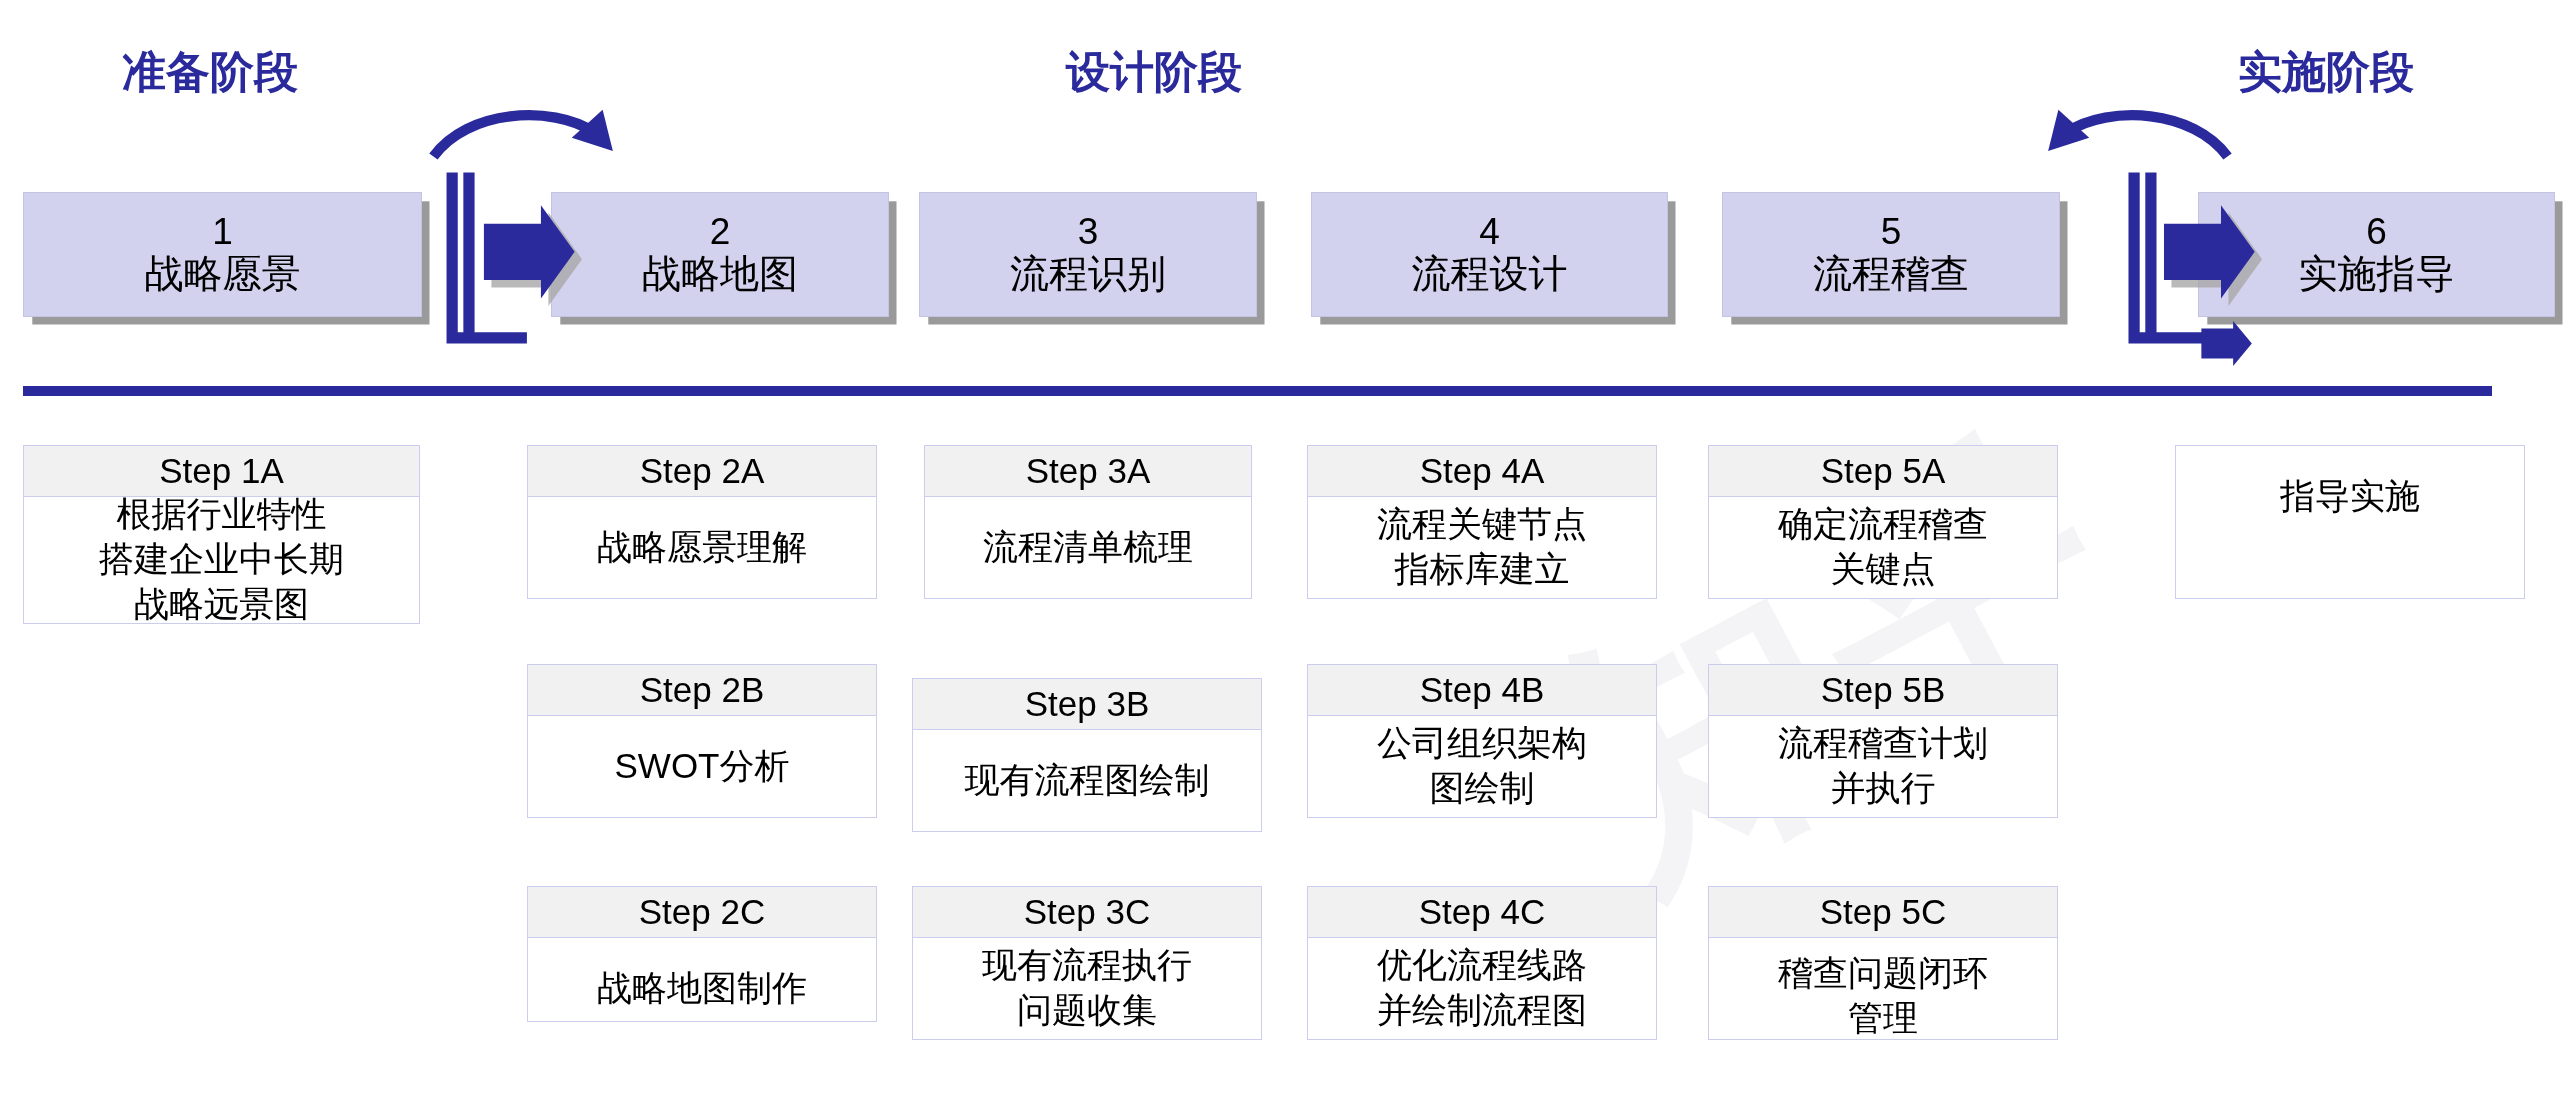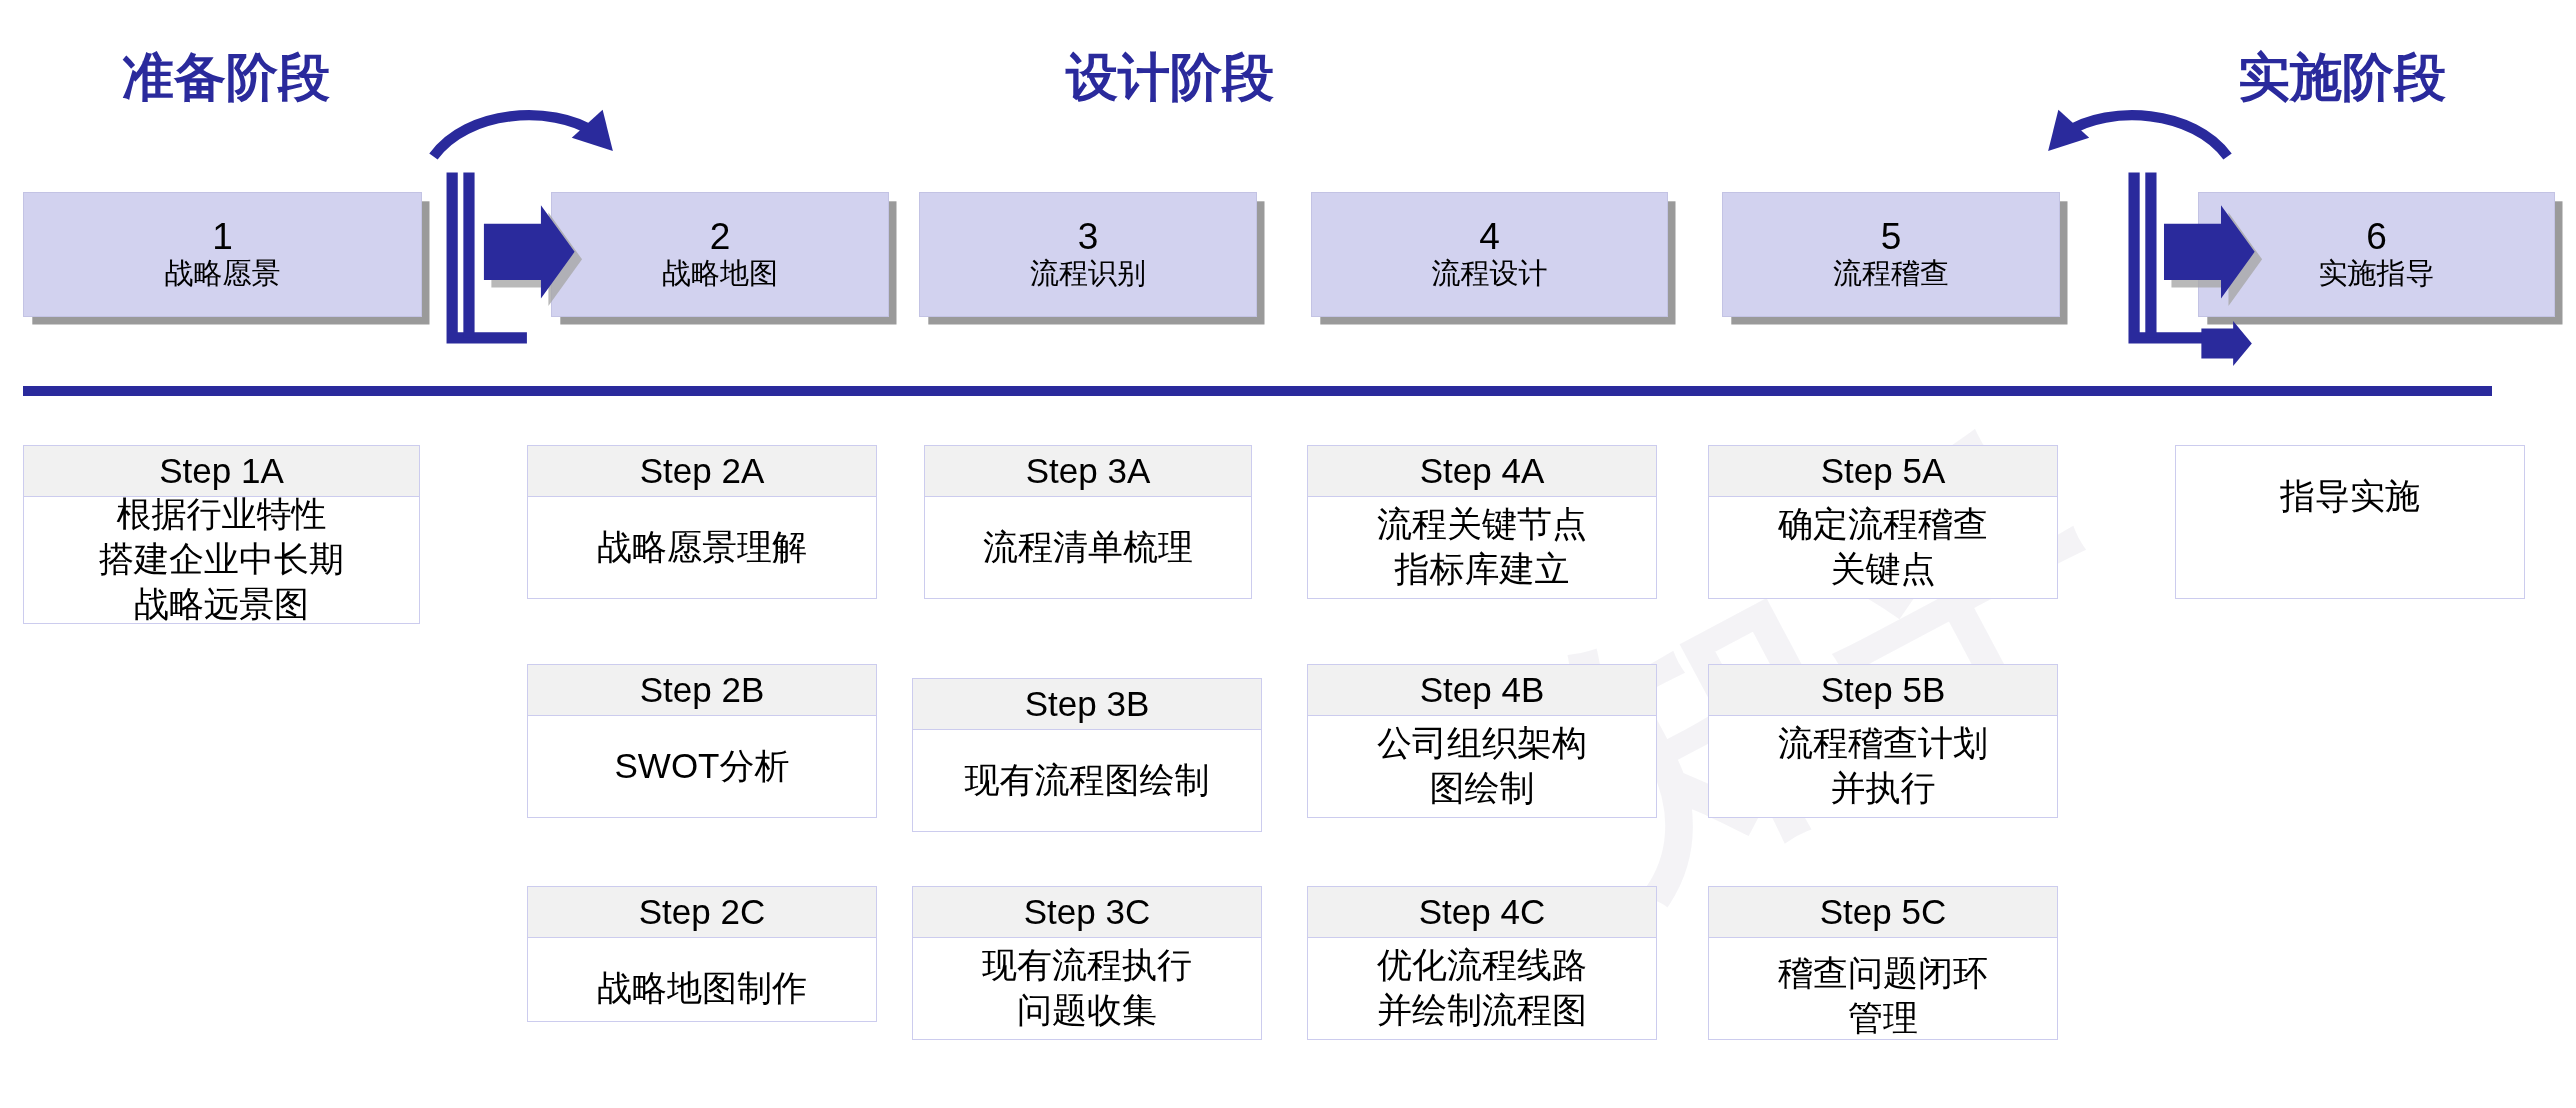--- a/index.html
+++ b/index.html
@@ -8,30 +8,30 @@
 
   #stage{position:absolute;left:0;top:0;width:2576px;height:1109px;}
 
   
   .watermark{position:absolute;right:37px;bottom:18.7px;width:709px;height:840px;
     color:#f1f0f4;font-size:280px;font-weight:bold;line-height:0.95;
     transform:rotate(-28deg);transform-origin:100% 100%;
     letter-spacing:9.3px;user-select:none;opacity:.75;z-index:0;}
 
   
-  .phase{position:absolute;color:#2a2a9c;font-size:52px;font-weight:bold;
+  .phase{position:absolute;color:#2a2a9c;font-size:44px;font-weight:bold;
          white-space:nowrap;z-index:5;}
 
   
   .stagebox{position:absolute;background:#d2d2ef;border:0.9px solid #c3c3e4;
     box-shadow:8.4px 8.4px 0 -0.9px #9a9a9a;
     display:flex;flex-direction:column;align-items:center;justify-content:center;
     color:#000;z-index:4;}
   .stagebox .num{font-size:37px;line-height:1.05;}
-  .stagebox .nm{font-size:29px;line-height:1.15;white-space:nowrap;text-align:center;}
+  .stagebox .nm{font-size:39px;line-height:1.15;white-space:nowrap;text-align:center;}
 
   
   .rule{position:absolute;background:#2a2a9c;z-index:3;}
 
   
   .step{position:absolute;border:1.9px solid #ccccee;background:#fff;z-index:4;
         box-sizing:border-box;}
   .step .hd{height:50px;background:#f1f1f1;border-bottom:1.9px solid #ccccee;
         display:flex;align-items:center;justify-content:center;
         font-size:35px;color:#000;}

